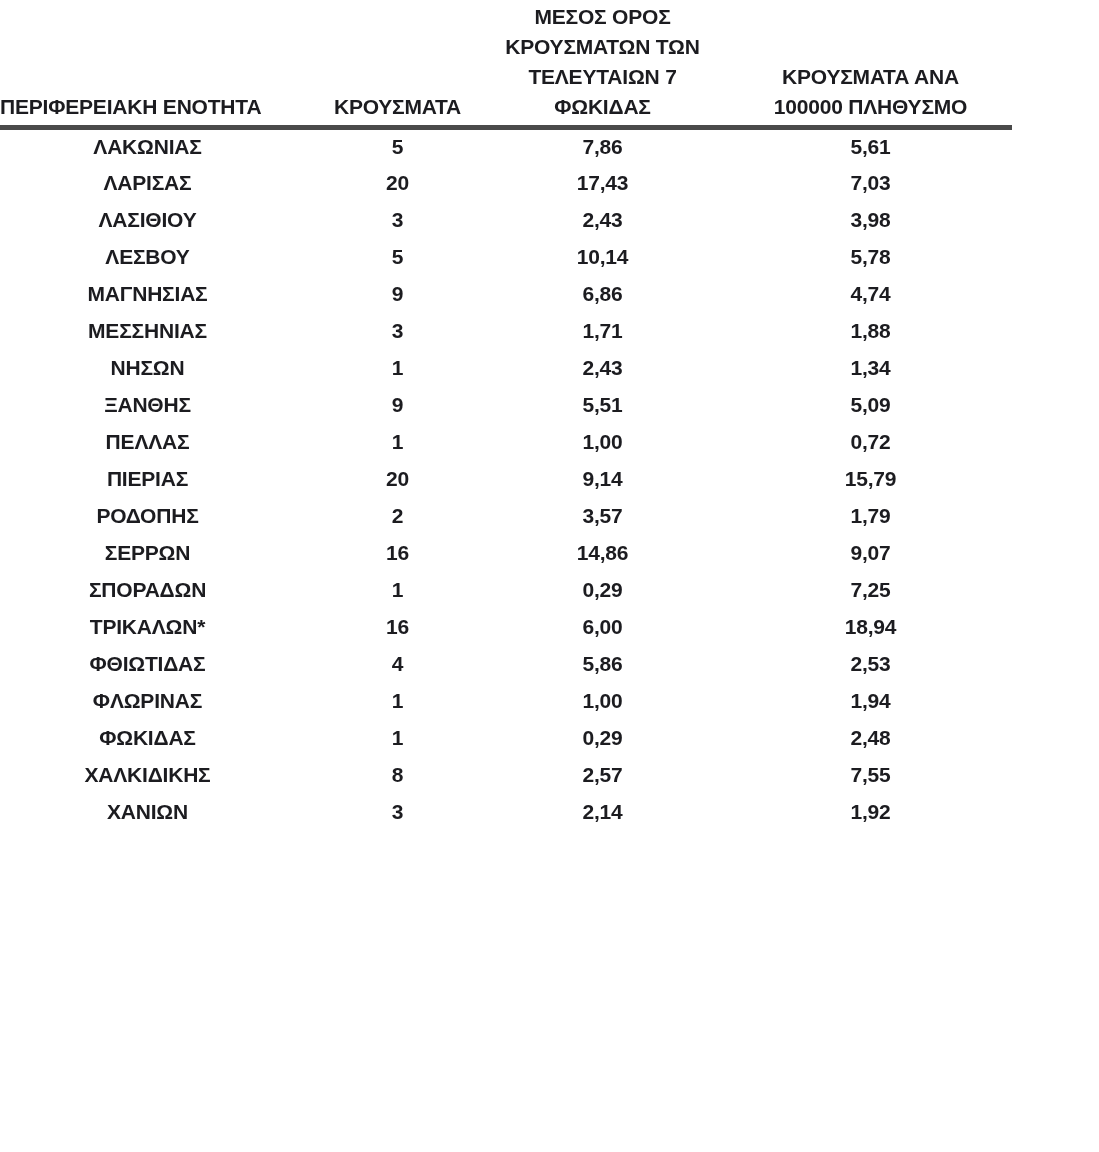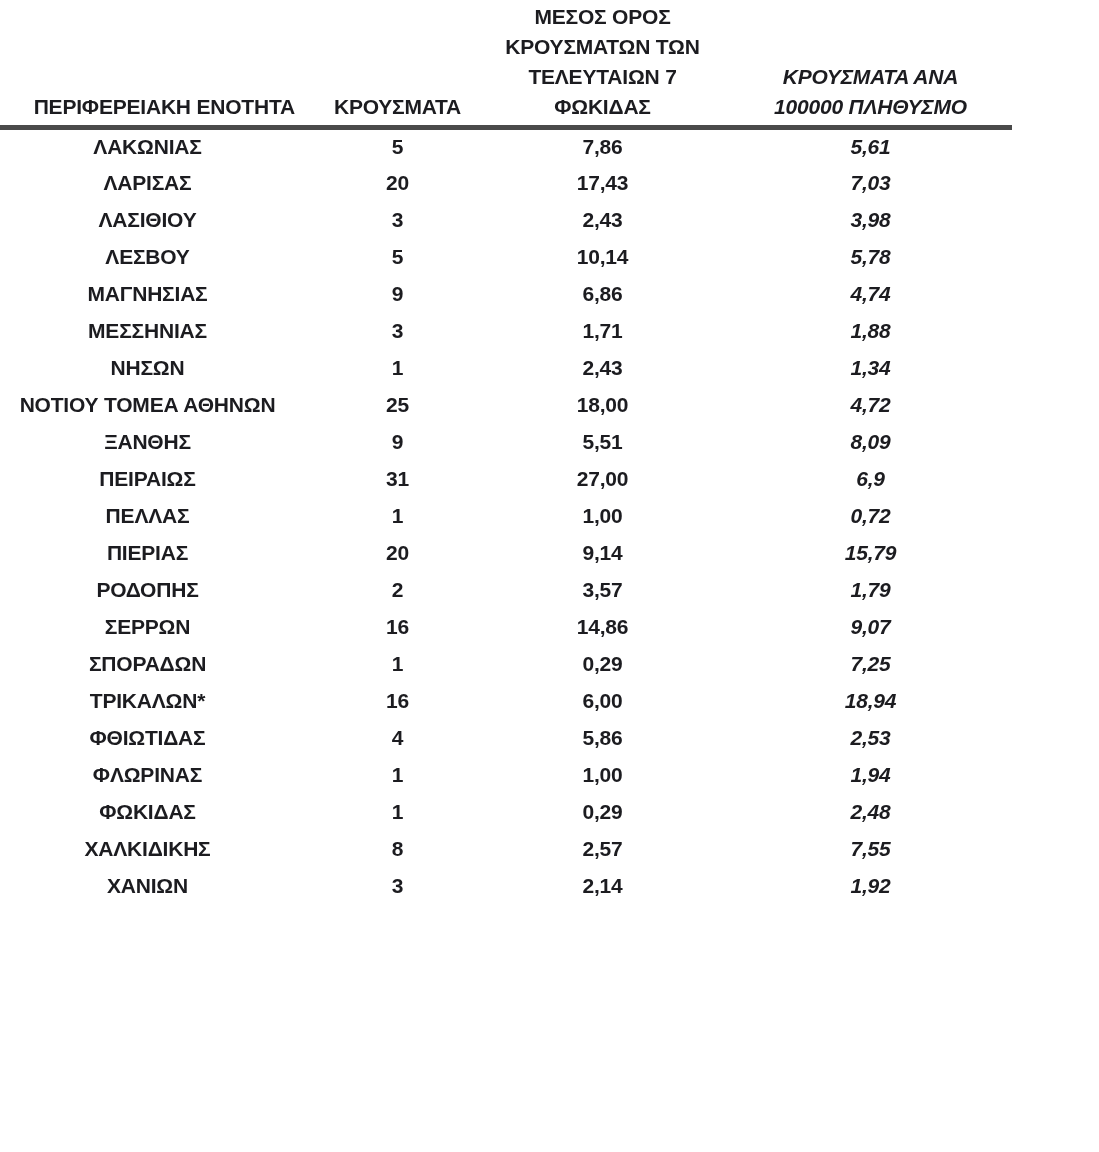--- a/index.html
+++ b/index.html
@@ -37,23 +37,23 @@
     vertical-align: bottom;
     text-align: center;
     font-size: 21px;
     font-weight: 600;
     line-height: 30px;
     letter-spacing: -0.2px;
     padding: 2px 0 3px 0;
     border-bottom: 5px solid var(--rule);
     white-space: nowrap;
   }
-  thead th.left { text-align: right; }
+  thead th.left { text-align: left; }
   thead th .hline { display: block; text-align: center; }
-  thead th:last-child, tbody td:last-child { padding-left: 24px; font-style: italic; }
+  thead th:last-child, tbody td:last-child { padding-left: 24px; }
   tbody td {
     height: 37px;
     text-align: center;
     vertical-align: middle;
     font-size: 21px;
     font-weight: 600;
     letter-spacing: -0.2px;
     padding: 0;
     white-space: nowrap;
   }
@@ -122,36 +122,24 @@
           <td>1,71</td>
           <td>1,88</td>
         </tr>
         <tr>
           <td>ΝΗΣΩΝ</td>
           <td>1</td>
           <td>2,43</td>
           <td>1,34</td>
         </tr>
         <tr>
-          <td>ΝΟΤΙΟΥ ΤΟΜΕΑ ΑΘΗΝΩΝ</td>
-          <td>25</td>
-          <td>18,00</td>
-          <td>4,72</td>
-        </tr>
-        <tr>
           <td>ΞΑΝΘΗΣ</td>
           <td>9</td>
           <td>5,51</td>
-          <td>8,09</td>
-        </tr>
-        <tr>
-          <td>ΠΕΙΡΑΙΩΣ</td>
-          <td>31</td>
-          <td>27,00</td>
-          <td>6,9</td>
+          <td>5,09</td>
         </tr>
         <tr>
           <td>ΠΕΛΛΑΣ</td>
           <td>1</td>
           <td>1,00</td>
           <td>0,72</td>
         </tr>
         <tr>
           <td>ΠΙΕΡΙΑΣ</td>
           <td>20</td>

